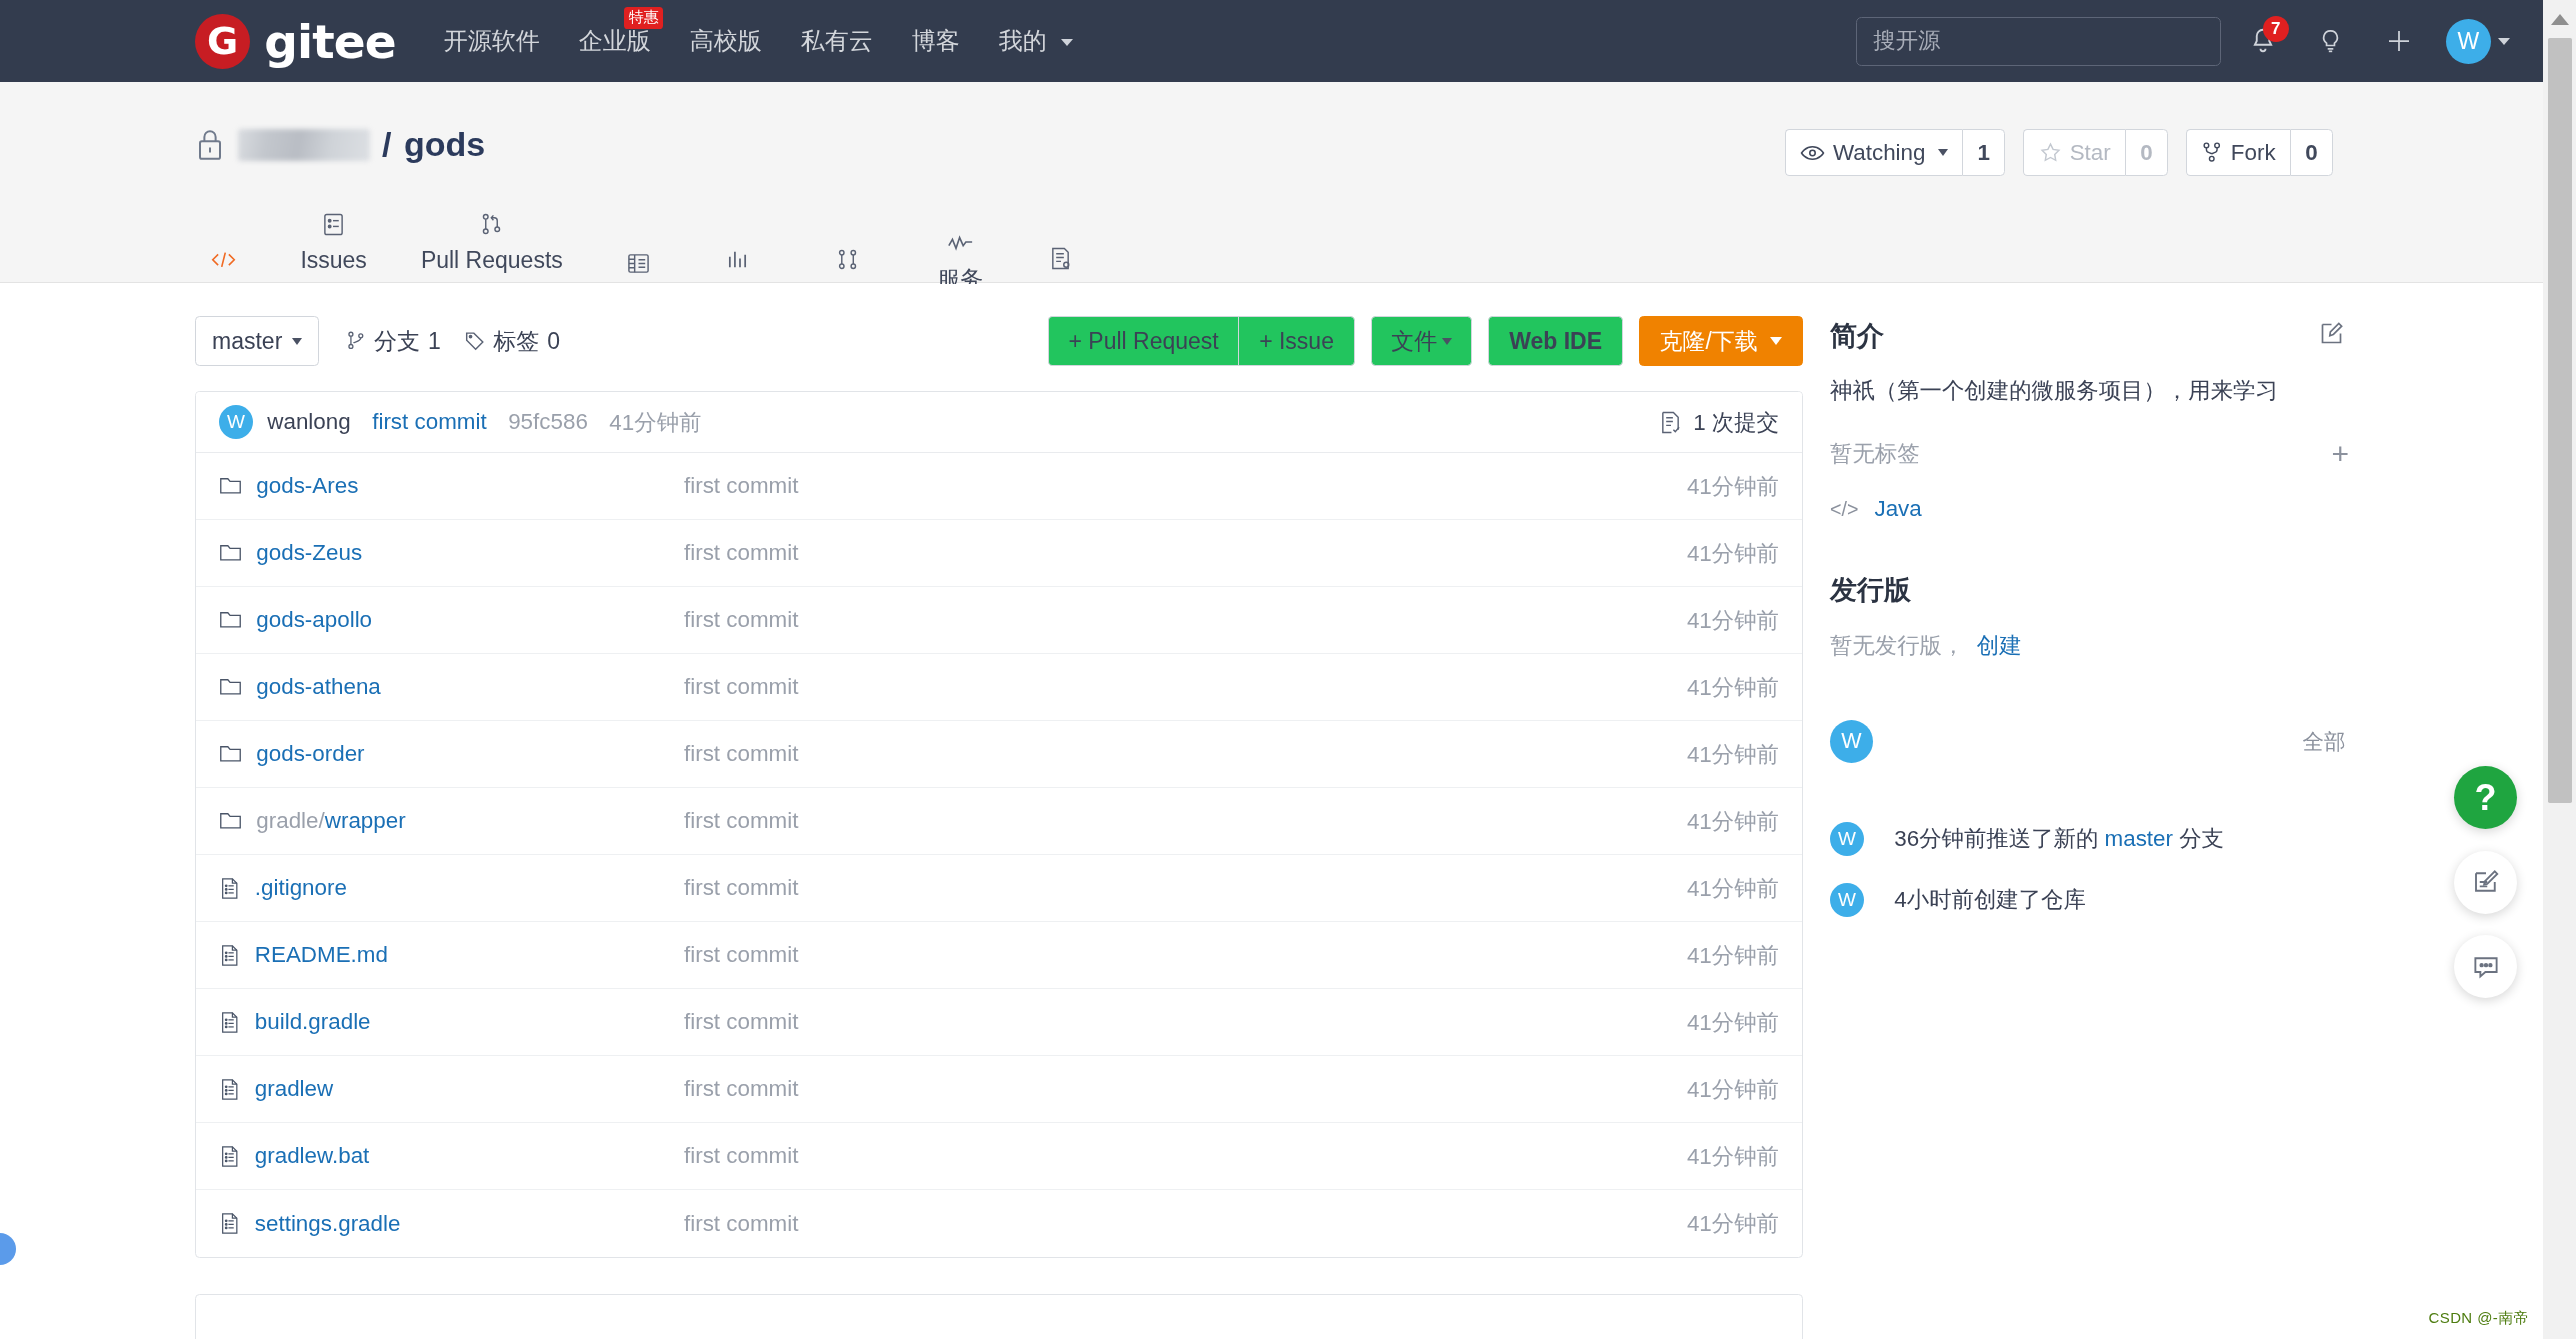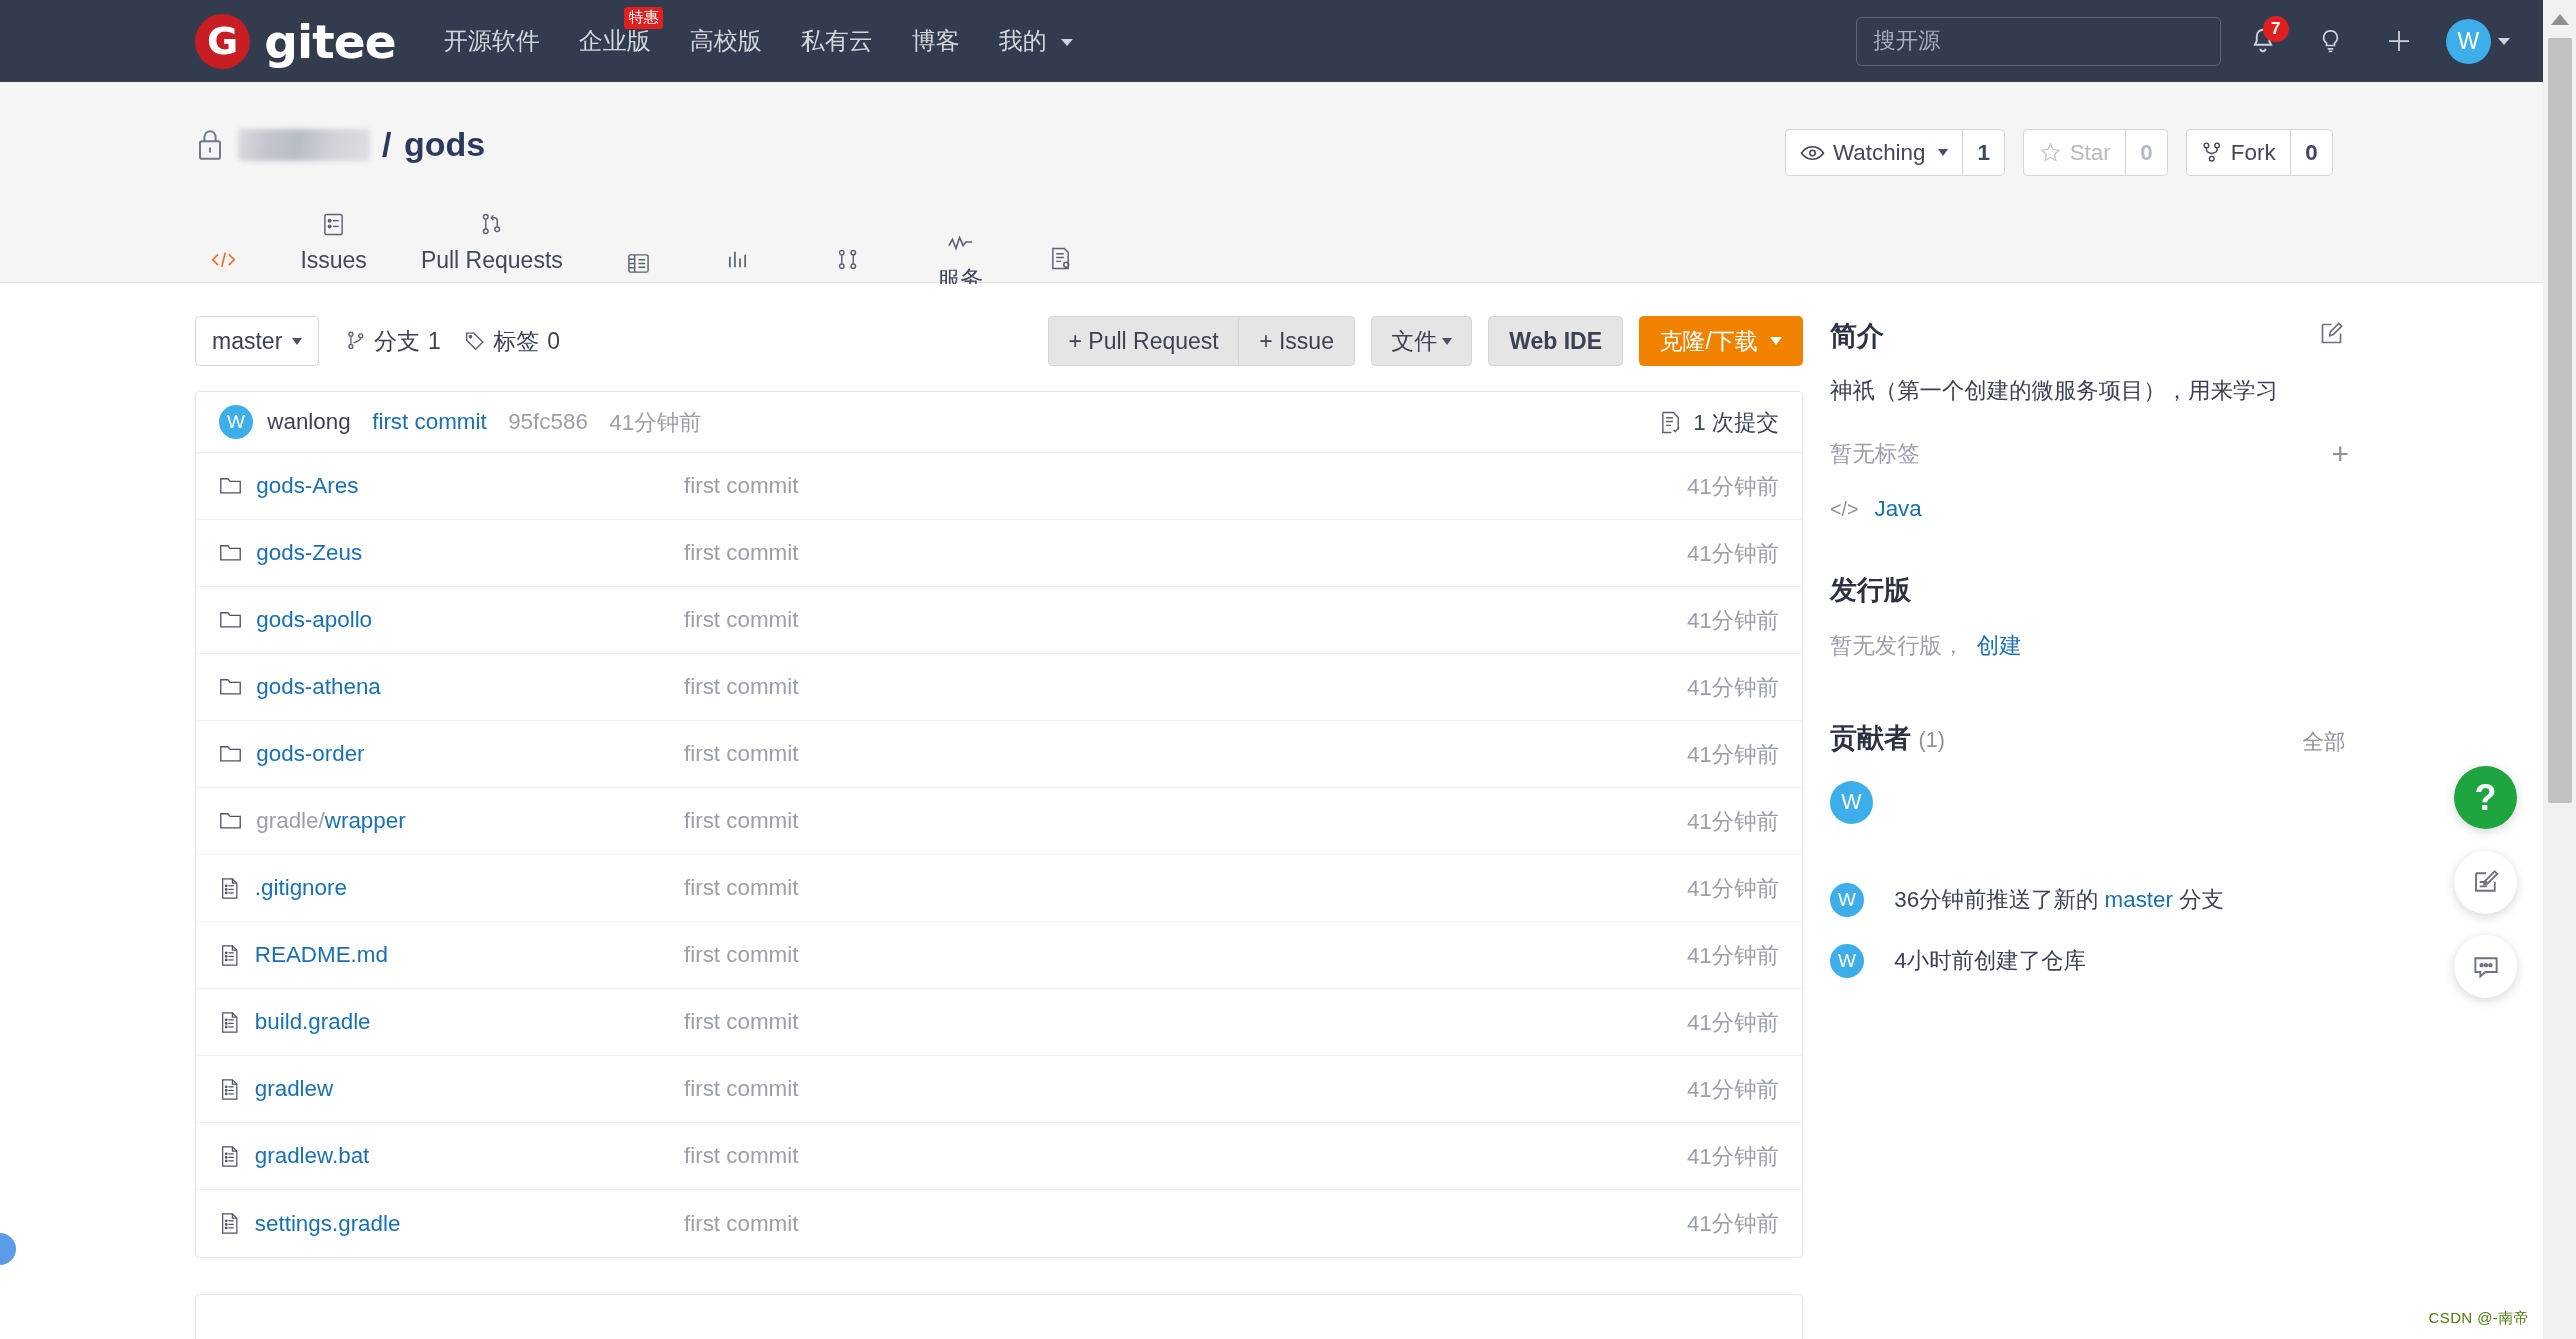--- a/index.html
+++ b/index.html
@@ -161,21 +161,21 @@
     height: 50px; display: flex; align-items: center; gap: 5.4px;
     padding: 0 16px; font-size: 23px; color: #3b4255; cursor: pointer;
   }
   .meta-links { display: flex; align-items: center; gap: 23px; margin-left: 27px; font-size: 23px; color: #3b4255; }
   .meta-link { display: flex; align-items: center; gap: 8px; cursor: pointer; }
   .toolbar-right {
     position: absolute; right: 0; top: 0;
     display: flex; align-items: center; gap: 16px; height: 54px;
   }
   .tb-btn {
-    border: 0.9px solid #d2d6dc; background: #e5e5e5;
+    border: 0.9px solid #d2d6dc; background: #22c55e;
     height: 50px; display: flex; align-items: center; justify-content: center;
     padding: 0 19.7px; font-size: 23px; color: #3b4255; cursor: pointer;
     border-radius: 4.5px; white-space: nowrap;
   }
   .tb-pair { display: flex; }
   .tb-pair .tb-btn:first-child { border-radius: 4.5px 0 0 4.5px; border-right: none; }
   .tb-pair .tb-btn:last-child { border-radius: 0 4.5px 4.5px 0; }
   .tb-btn.bold { font-weight: bold; }
   .tb-btn.primary {
     background: #f08200; border-color: #f08200; color: #fff;
@@ -748,24 +748,20 @@
       </div>
 
       <div class="side-sec" style="margin-top:50px">
         <div class="side-title">发行版</div>
         <div class="side-note">
           <span>暂无发行版，</span><a>创建</a>
         </div>
       </div>
 
       <div class="side-sec" style="margin-top:59px">
-        <div class="side-title">
-          <span>贡献者</span>
-          <span class="cnt">(1)</span>
-        </div>
         <div class="side-all">全部</div>
         <div class="contrib-row">
           <div class="ava-md">W</div>
         </div>
       </div>
 
       <div class="side-sec" style="margin-top:59px">
 
         <div class="act-item">
           <div class="ava-sm">W</div>

